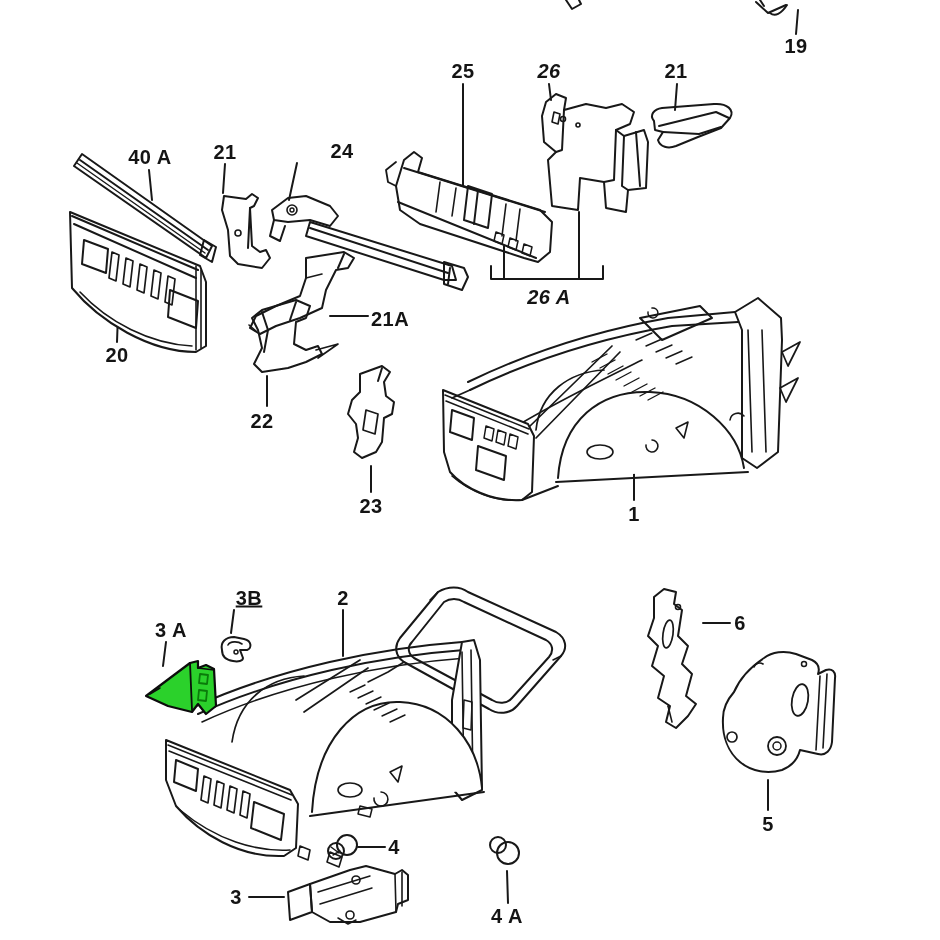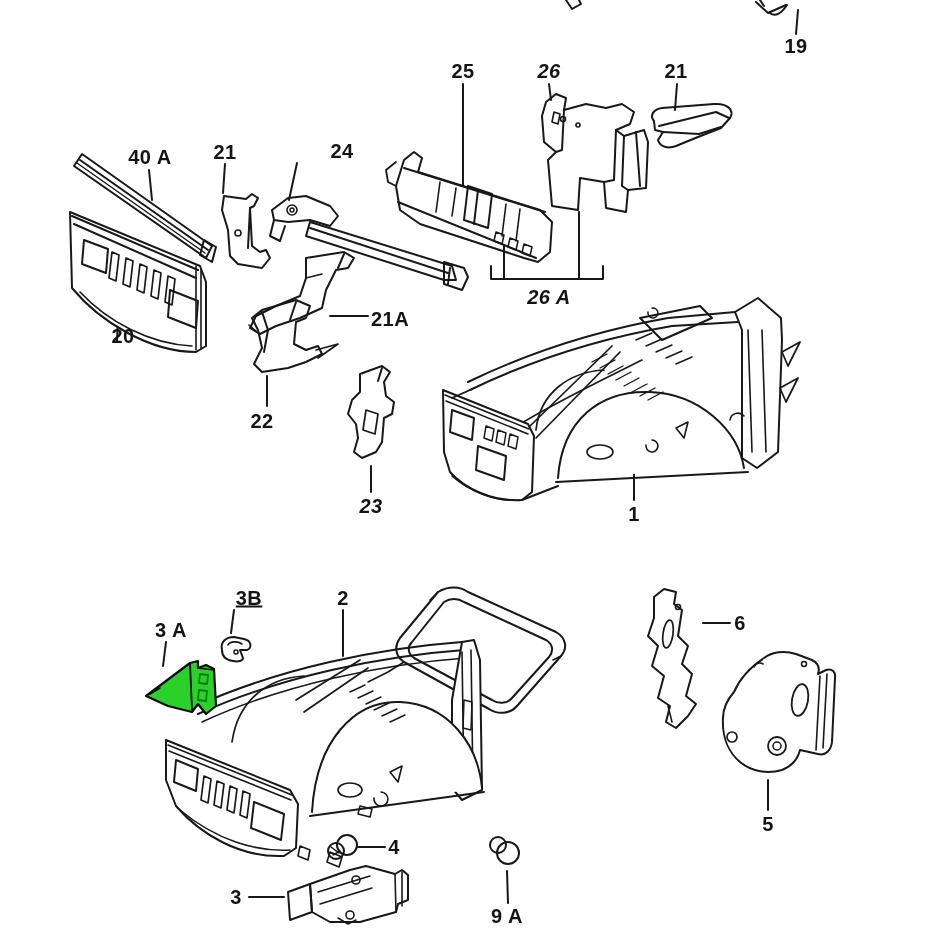--- a/index.html
+++ b/index.html
@@ -272,28 +272,28 @@
 
 </svg>
 
 <div class="lbl" style="left:150px;top:157px;">40 A</div>
 <div class="lbl" style="left:225px;top:152px;">21</div>
 <div class="lbl" style="left:297px;top:151px;margin-left:45px;">24</div>
 <div class="lbl" style="left:463px;top:71px;">25</div>
 <div class="lbl" style="left:549px;top:71px;font-style:italic;">26</div>
 <div class="lbl" style="left:676px;top:71px;">21</div>
 <div class="lbl" style="left:796px;top:46px;">19</div>
-<div class="lbl" style="left:117px;top:336px;margin-left:6px;">20</div>
+<div class="lbl" style="left:117px;top:355px;">20</div>
 <div class="lbl" style="left:390px;top:319px;text-align:right;">21A</div>
 <div class="lbl" style="left:262px;top:421px;">22</div>
 <div class="lbl" style="left:549px;top:297px;font-style:italic;">26 A</div>
-<div class="lbl" style="left:371px;top:506px;font-style:italic;">23</div>
+<div class="lbl" style="left:371px;top:506px;">23</div>
 <div class="lbl" style="left:634px;top:514px;">1</div>
 <div class="lbl" style="left:171px;top:630px;">3 A</div>
 <div class="lbl" style="left:249px;top:598px;text-decoration:underline;">3B</div>
 <div class="lbl" style="left:343px;top:598px;">2</div>
 <div class="lbl" style="left:740px;top:623px;">6</div>
 <div class="lbl" style="left:768px;top:824px;">5</div>
 <div class="lbl" style="left:394px;top:847px;">4</div>
 <div class="lbl" style="left:236px;top:897px;">3</div>
-<div class="lbl" style="left:507px;top:916px;">9 A</div>
+<div class="lbl" style="left:507px;top:916px;">4 A</div>
 
 </div>
 
 </body></html>

